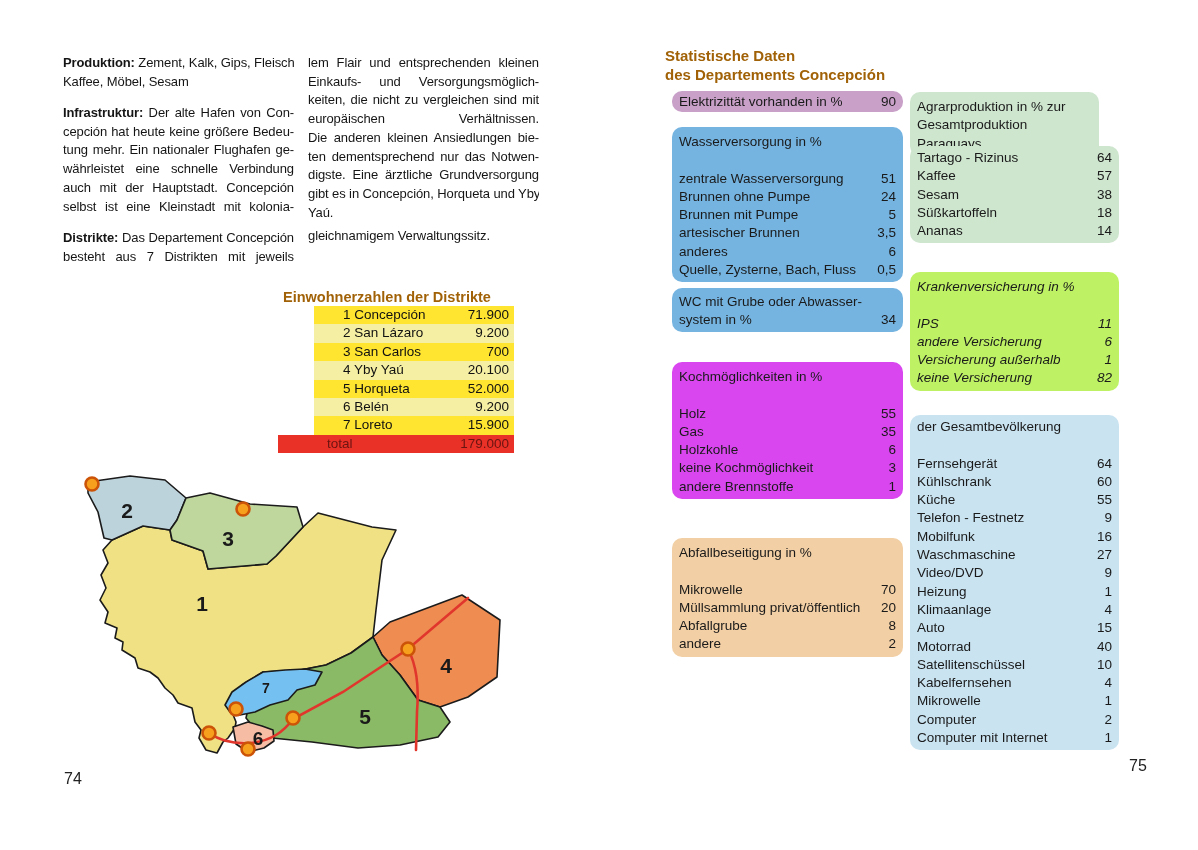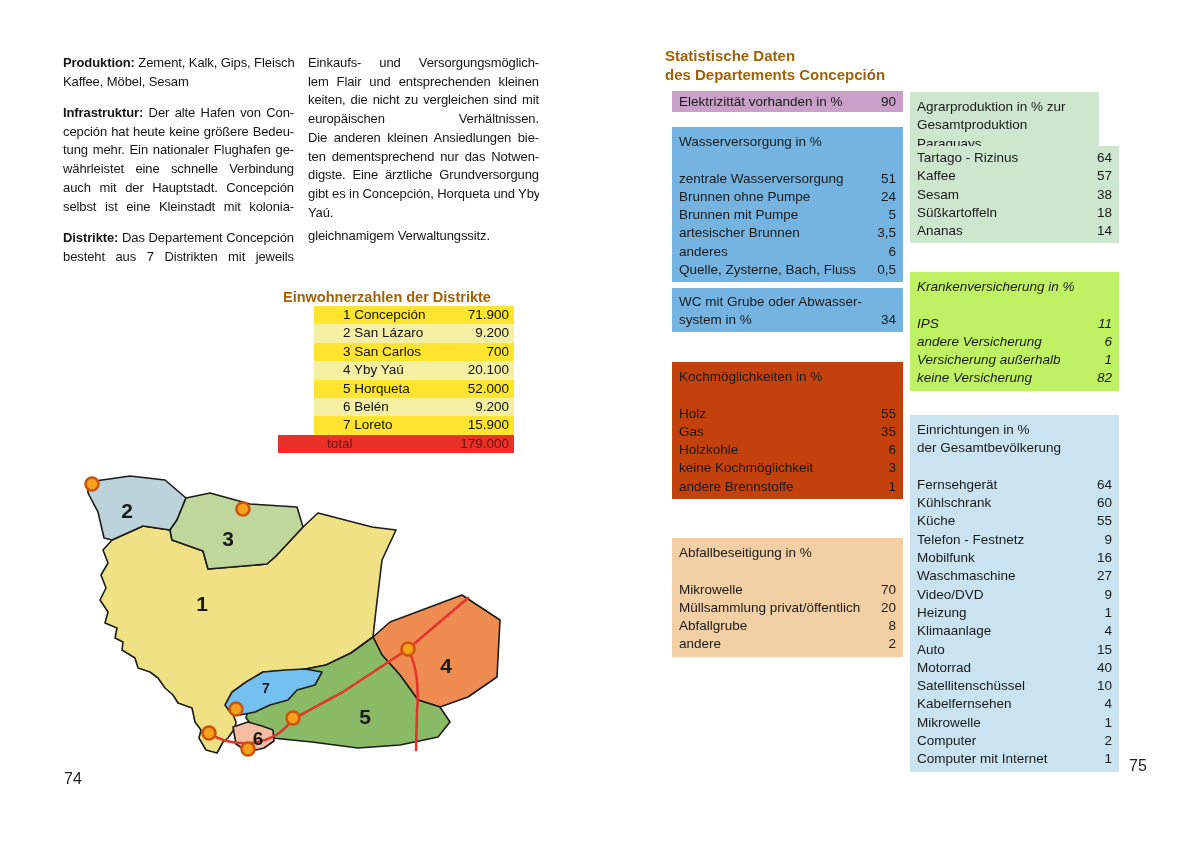--- a/index.html
+++ b/index.html
@@ -20,30 +20,30 @@
   .h-bold{font-weight:bold;color:#a16207;}
   
   #einwohner{left:278px;top:306px;width:236px;}
   #einwohner .erow{display:flex;justify-content:space-between;height:18.4px;line-height:18.4px;
     padding:0 5px 0 29px;font-size:13.5px;margin-left:36px;}
   #einwohner .erow:nth-child(odd){background:#FFE430;}
   #einwohner .erow:nth-child(even){background:#F5EFA3;}
   #einwohner .total{display:flex;justify-content:space-between;height:18.4px;line-height:18.4px;
     padding:0 5px 0 49px;font-size:13.5px;background:#E93128;color:#6B1410;}
   
-  .box{position:absolute;font-size:13.5px;color:#1a1a1a;}
+  .box{position:absolute;font-size:13.5px;color:#1a1a1a;border-radius:10px;}
   .box .hdr{padding:3px 7px 0;line-height:18.3px;}
   .box .gap{height:18.3px;}
   .trow{display:flex;justify-content:space-between;padding:0 7px;height:18.3px;line-height:18.3px;}
   .trow .tl{white-space:nowrap;}
   .singlerow{display:flex;justify-content:space-between;padding:2px 7px;line-height:17px;}
   .hdr2row{display:flex;justify-content:space-between;padding:0 7px;line-height:18.3px;}
   .c-purple{background:#C8A0C8;}
   .c-blue{background:#75B4E1;}
-  .c-paleyellow{background:#c2410c;}
+  .c-paleyellow{background:#d946ef;}
   .c-tan{background:#F2CFA4;}
   .c-palegreen{background:#CEE5CE;}
   .c-gray{background:#bef264;font-style:italic;}
   .c-paleblue{background:#C9E3F1;}
   
   #mapsvg{position:absolute;left:60px;top:460px;}
   #mapsvg polygon{stroke:#1b1b1b;stroke-width:1.6;stroke-linejoin:round;}
   #mapsvg .road{fill:none;stroke:#E0362C;stroke-width:2.6;stroke-linecap:round;}
   #mapsvg .dot{fill:#F7A01D;stroke:#CC5408;stroke-width:2.6;}
   #mapsvg text{font-family:"Liberation Sans",sans-serif;font-weight:bold;fill:#1a1a1a;text-anchor:middle;}
@@ -73,22 +73,22 @@
     <div class="tline"><b>Distrikte:</b> <span>Das Departement Concepción</span></div>
     <div>
         <div class="tline last">besteht aus 7 Distrikten mit jeweils</div>
       </div>
   </div>
 </div>
 
 <div class="abs textcol" style="left:308px;top:0;height:280px;">
   <div class="para" style="top:54px;">
     <div>
+        <div class="tline">lem Flair und entsprechenden kleinen</div>
         <div class="tline">Einkaufs- und Versorgungsmöglich-</div>
-        <div class="tline">lem Flair und entsprechenden kleinen</div>
         <div class="tline">keiten, die nicht zu vergleichen sind mit</div>
         <div class="tline">europäischen Verhältnissen.</div>
         <div class="tline">Die anderen kleinen Ansiedlungen bie-</div>
         <div class="tline">ten dementsprechend nur das Notwen-</div>
         <div class="tline">digste. Eine ärztliche Grundversorgung</div>
         <div class="tline">gibt es in Concepción, Horqueta und Yby</div>
         <div class="tline last">Yaú.</div>
       </div>
   </div>
   <div class="para" style="top:227px;">
@@ -309,21 +309,20 @@
         <span class="tv">1</span>
       </div>
       <div class="trow">
         <span class="tl">keine Versicherung</span>
         <span class="tv">82</span>
       </div>
     </div>
 </div>
 
 <div class="box c-paleblue" style="left:910px;top:415px;width:209px;padding:3px 0;">
-  <div class="hdr">Einrichtungen in %</div>
   <div class="hdr" style="padding-top:0;">der Gesamtbevölkerung</div>
   <div class="gap"></div>
   <div>
       <div class="trow">
         <span class="tl">Fernsehgerät</span>
         <span class="tv">64</span>
       </div>
       <div class="trow">
         <span class="tl">Kühlschrank</span>
         <span class="tv">60</span>

